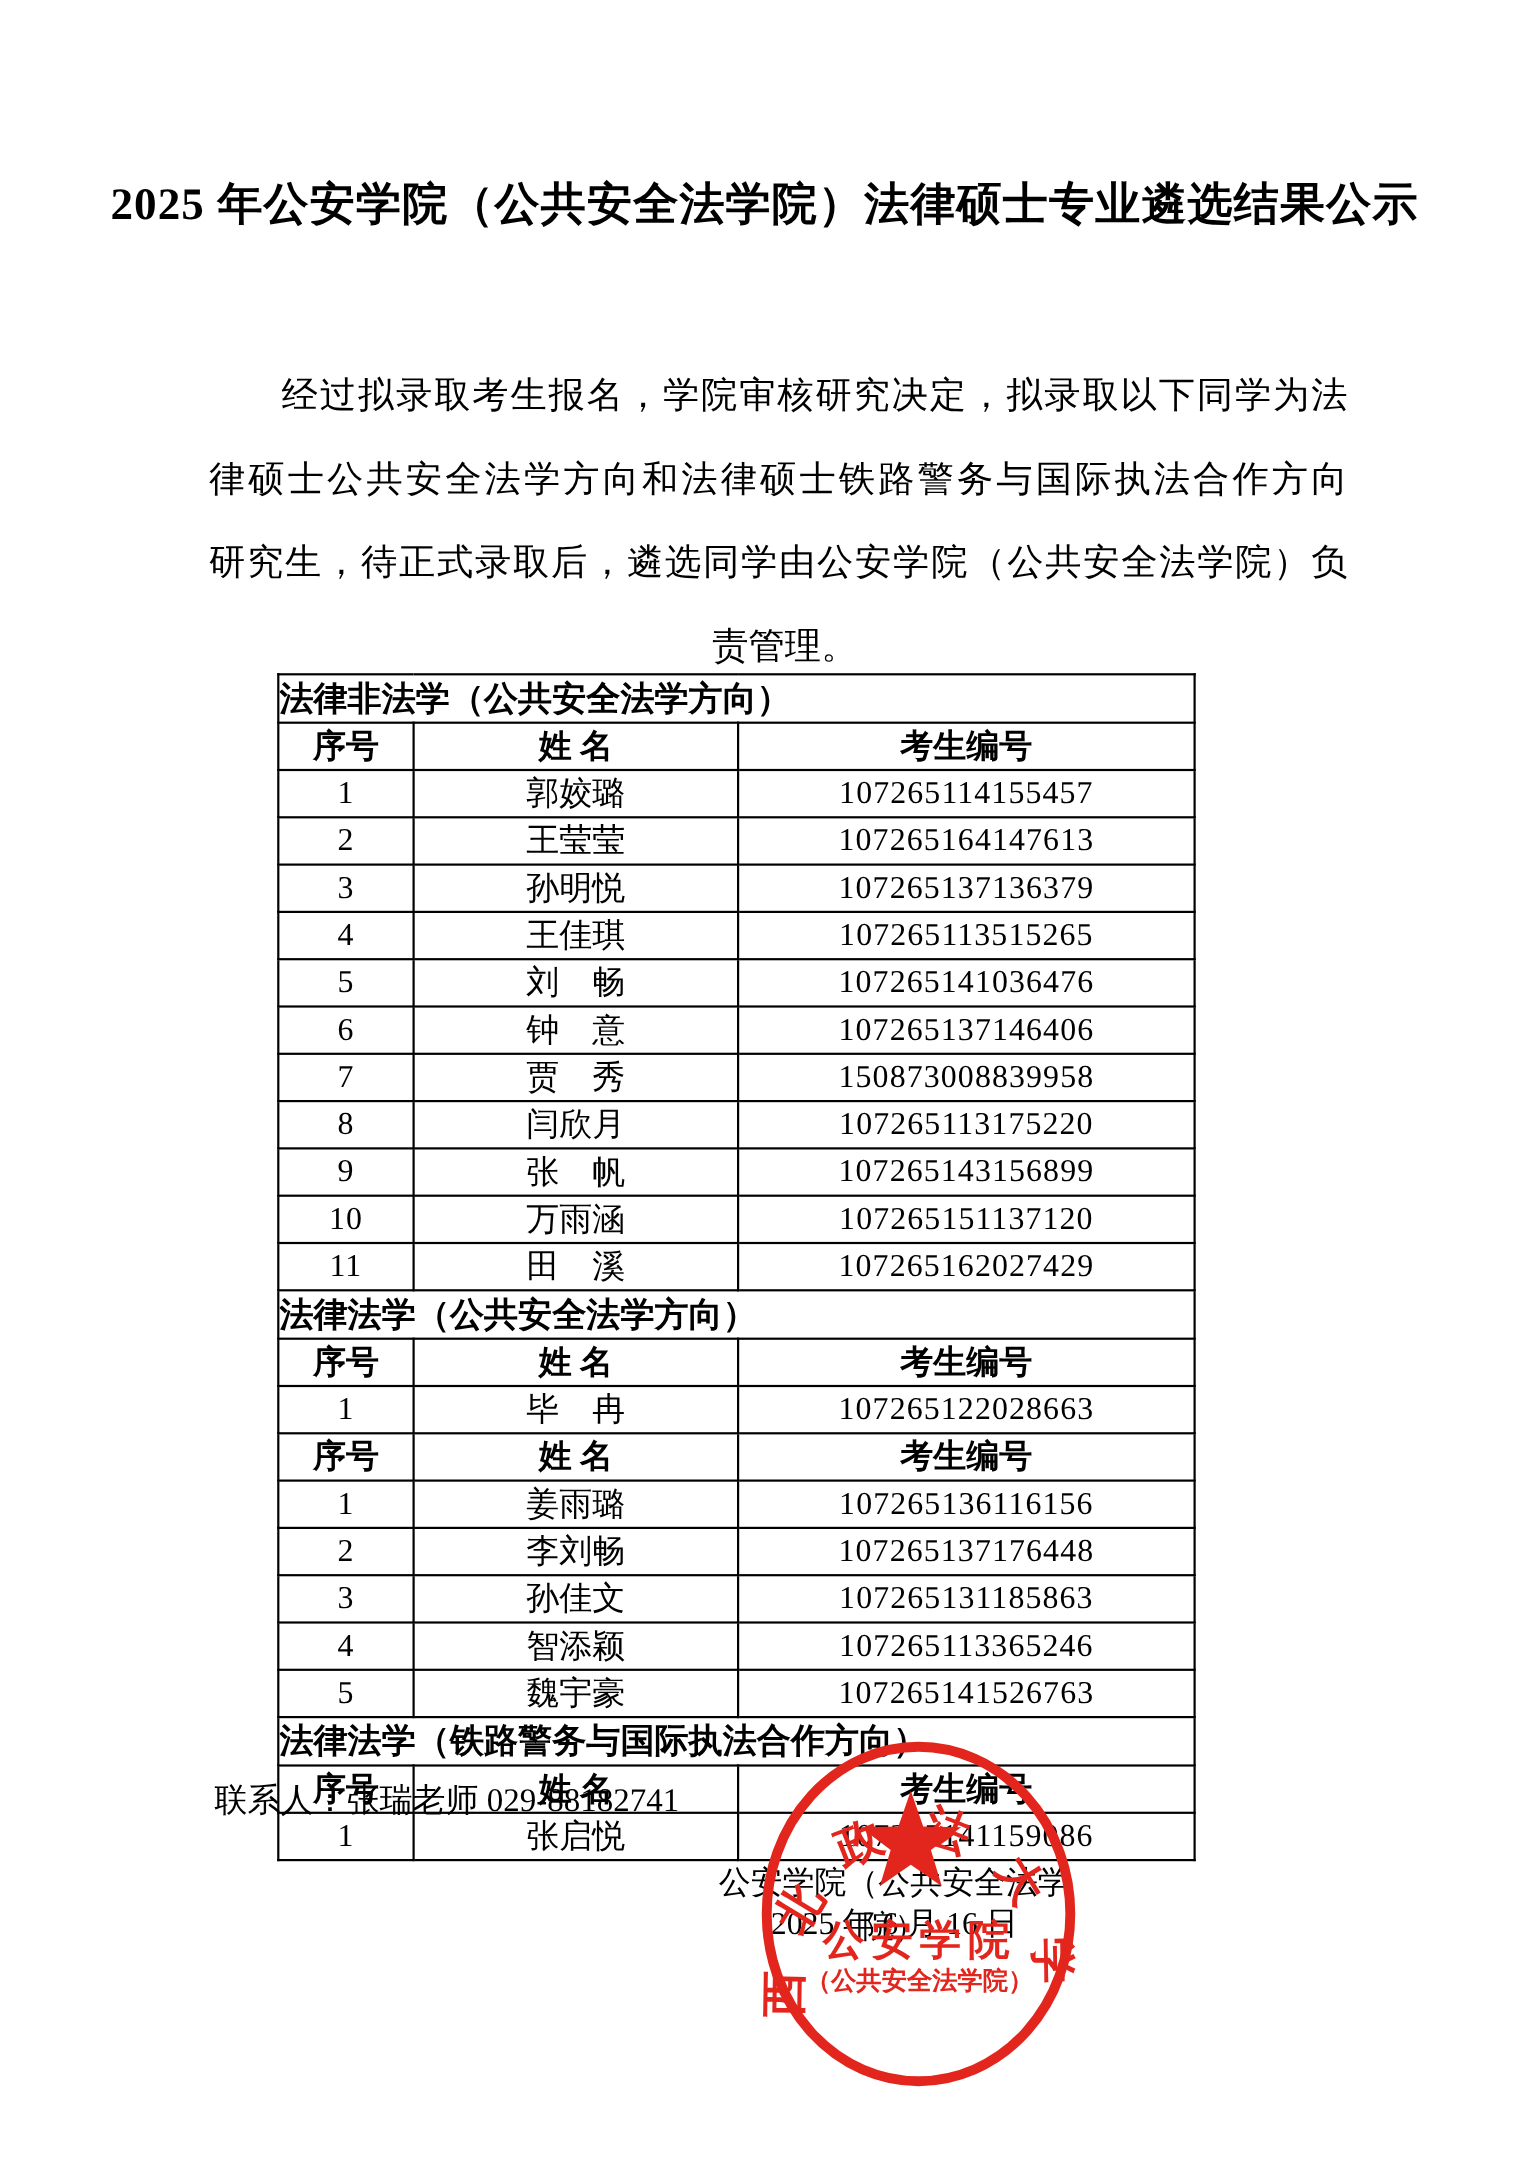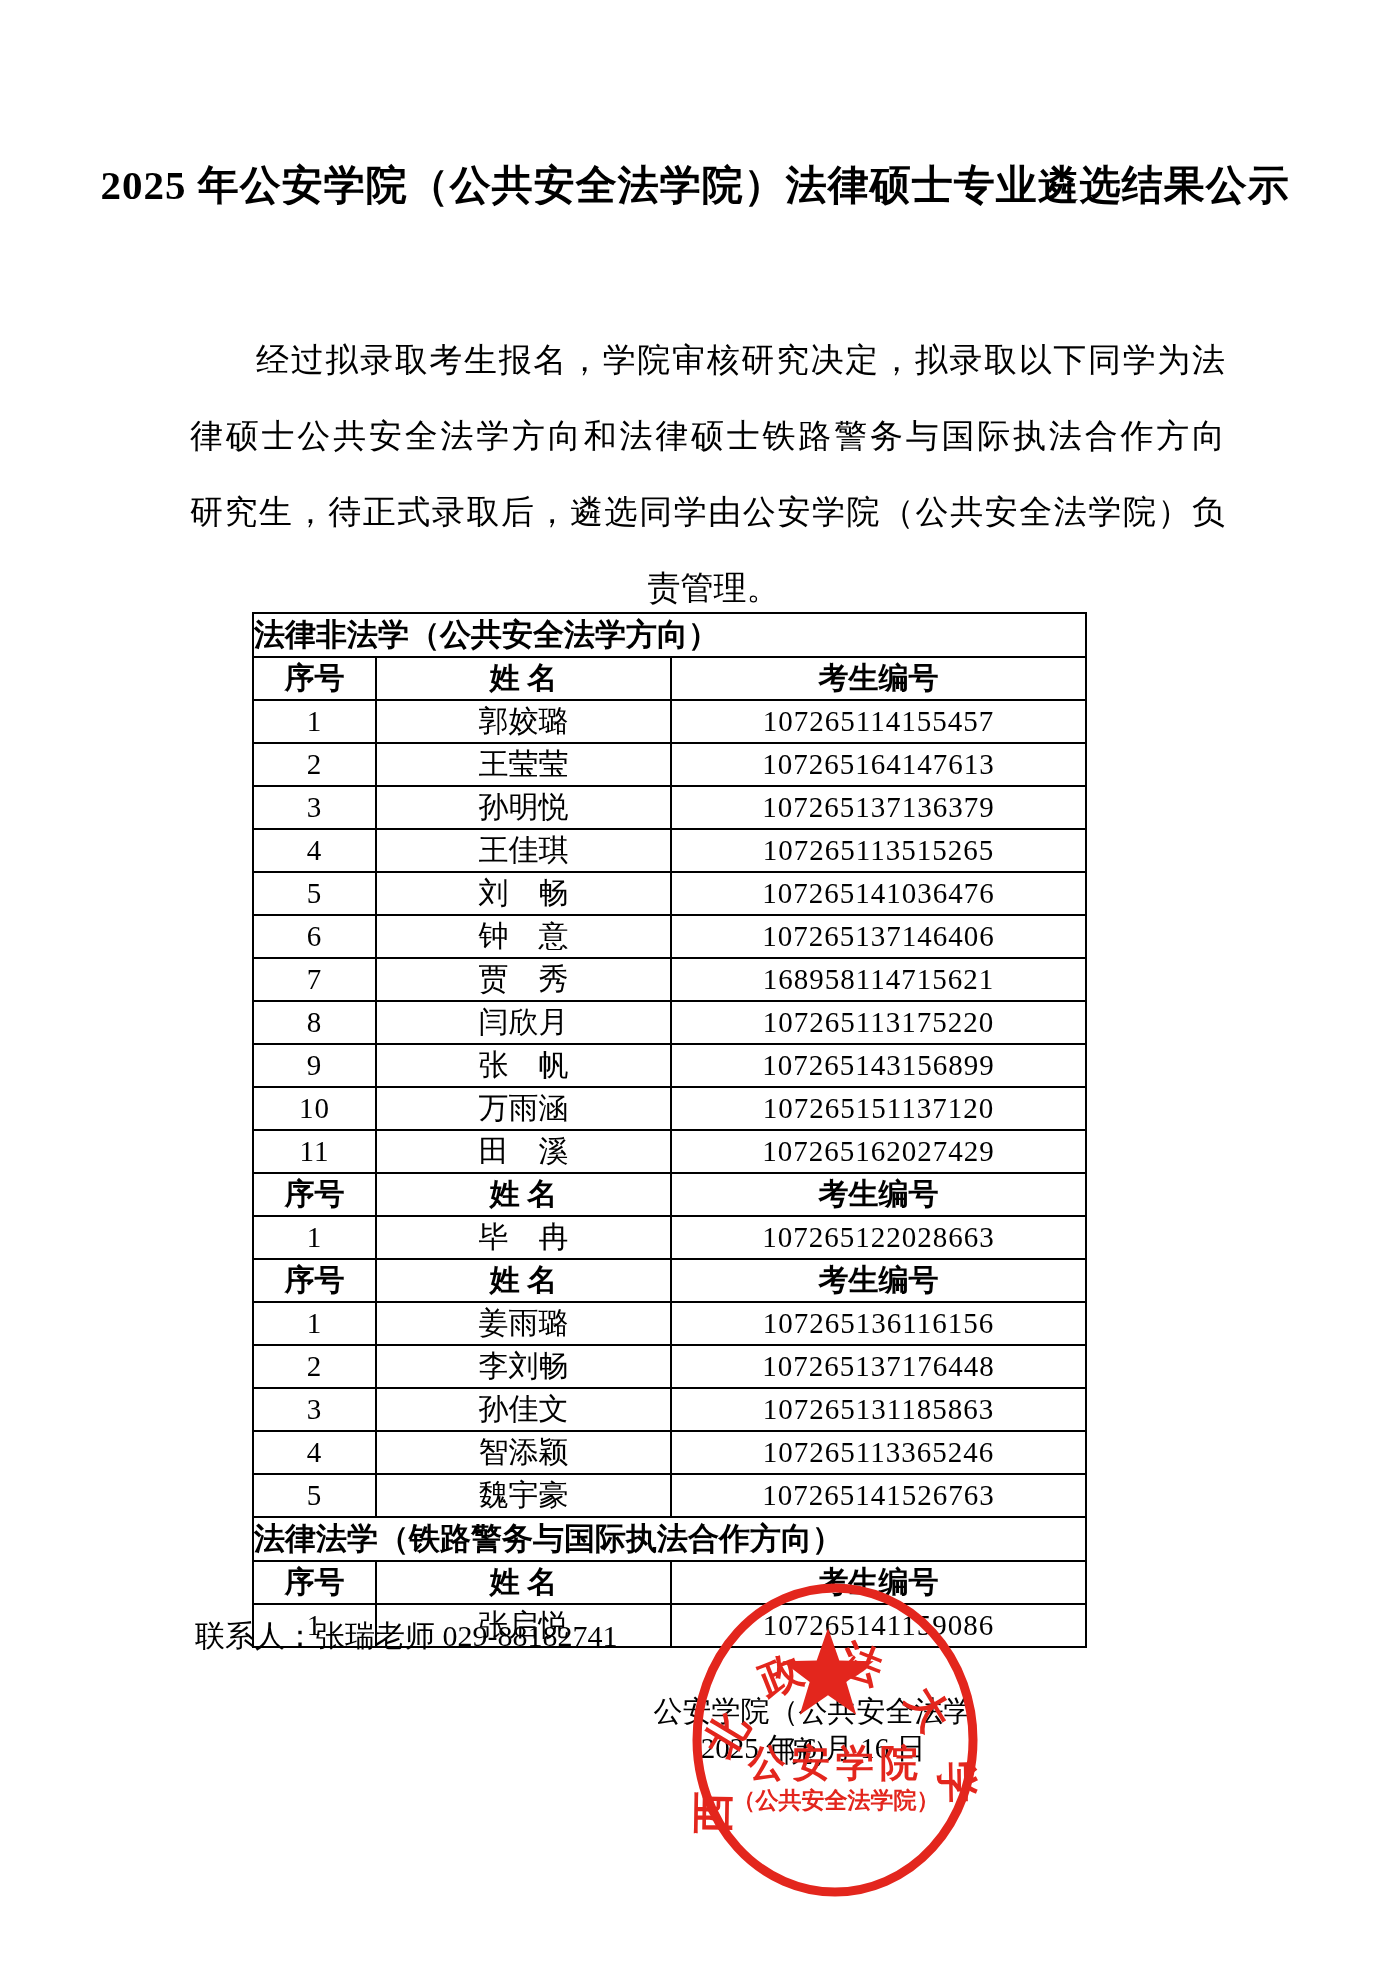--- a/index.html
+++ b/index.html
@@ -101,41 +101,44 @@
           <td class="num">107265141036476</td>
         </tr>
         <tr>
           <td class="num">6</td>
           <td class="name">钟　意</td>
           <td class="num">107265137146406</td>
         </tr>
         <tr>
           <td class="num">7</td>
           <td class="name">贾　秀</td>
-          <td class="num">168958114715621</td>
+          <td class="num">150873008839958</td>
         </tr>
         <tr>
           <td class="num">8</td>
           <td class="name">闫欣月</td>
           <td class="num">107265113175220</td>
         </tr>
         <tr>
           <td class="num">9</td>
           <td class="name">张　帆</td>
           <td class="num">107265143156899</td>
         </tr>
         <tr>
           <td class="num">10</td>
           <td class="name">万雨涵</td>
           <td class="num">107265151137120</td>
         </tr>
         <tr>
           <td class="num">11</td>
           <td class="name">田　溪</td>
           <td class="num">107265162027429</td>
+        </tr>
+        <tr>
+          <td colspan="3" class="sec">法律法学（公共安全法学方向）</td>
         </tr>
         <tr>
           <td class="colhead">序号</td>
           <td class="colhead">姓 名</td>
           <td class="colhead">考生编号</td>
         </tr>
         <tr>
           <td class="num">1</td>
           <td class="name">毕　冉</td>
           <td class="num">107265122028663</td>

